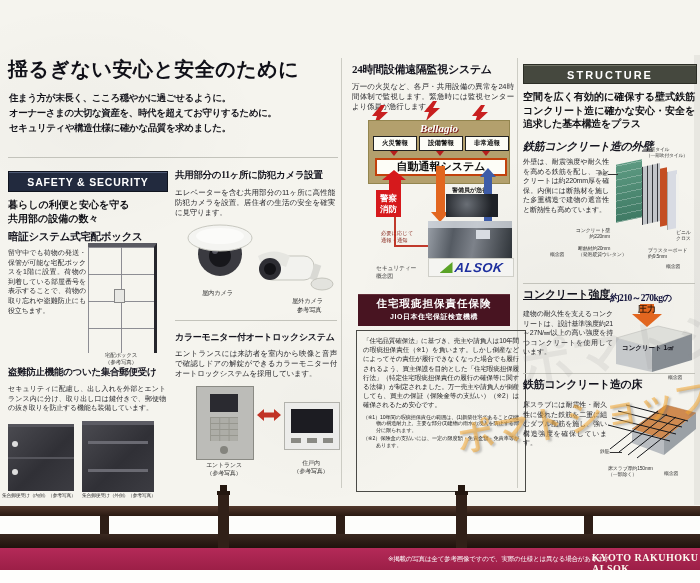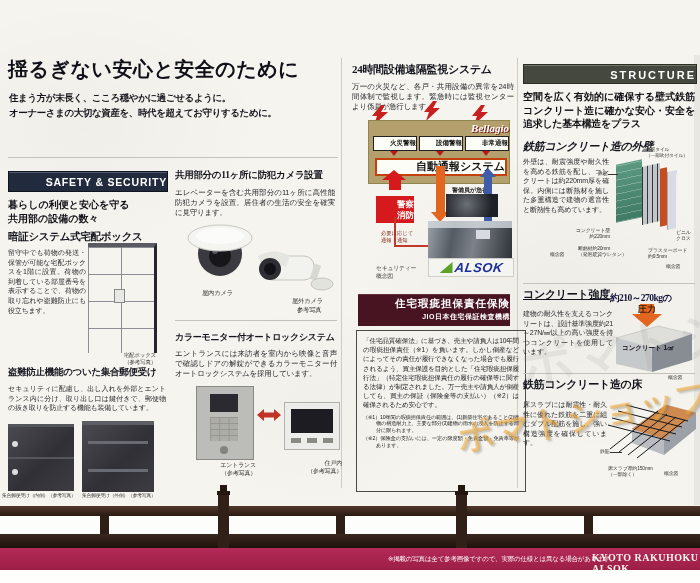--- a/index.html
+++ b/index.html
@@ -1,21 +1,21 @@
 <!DOCTYPE html>
 <html><head>
 <meta charset="utf-8">
 <style>
   html,body{margin:0;padding:0;background:#fff;}
   #stage{position:relative;width:700px;height:583px;background:#fdfdfb;overflow:hidden;
          font-family:"Liberation Sans","DejaVu Sans",sans-serif;color:#222;}
   .abs{position:absolute;}
   .ser{font-family:"Liberation Serif","DejaVu Serif",serif;}
   .b{font-weight:bold;}
-  .c{text-align:right;}
+  .c{text-align:center;}
   .txt{font-size:7px;line-height:9.6px;color:#28282c;text-align:justify;letter-spacing:-0.2px;}
   .cap{font-size:5.5px;color:#333;letter-spacing:-0.2px;}
   .hjp{font-family:"Liberation Serif","DejaVu Serif",serif;font-weight:bold;color:#14141e;letter-spacing:-0.3px;}
   .hr{background:#c3c3bb;height:1px;}
   .vr{background:#ccccc4;width:1px;}
   .poster{left:0;top:0;width:700px;height:506px;
     background:
       radial-gradient(ellipse 260px 180px at 12% 25%, rgba(0,0,0,0.025), transparent 70%),
       radial-gradient(ellipse 300px 220px at 80% 60%, rgba(0,0,0,0.03), transparent 70%),
       radial-gradient(ellipse 200px 150px at 45% 80%, rgba(0,0,0,0.02), transparent 70%),
@@ -32,20 +32,21 @@
 <body>
 
 <div id="stage">
 
   <div class="abs poster"></div>
   <div class="abs" style="left:694px;top:55px;width:6px;height:450px;background:rgba(0,0,0,0.05);"></div>
 
   <div class="abs ser b" style="left:8px;top:56px;font-size:20px;letter-spacing:0.5px;color:#101018;">揺るぎない安心と安全のために</div>
   <div class="abs ser b" style="left:9px;top:92px;font-size:9.5px;letter-spacing:-0.4px;color:#15151c;">住まう方が末長く、こころ穏やかに過ごせるように。</div>
   <div class="abs ser b" style="left:9px;top:107px;font-size:9.5px;letter-spacing:-0.4px;color:#15151c;">オーナーさまの大切な資産を、時代を超えてお守りするために。</div>
+  <div class="abs ser b" style="left:9px;top:122px;font-size:9.5px;letter-spacing:-0.4px;color:#15151c;">セキュリティや構造仕様に確かな品質を求めました。</div>
 
   <div class="abs hr" style="left:8px;top:157px;width:330px;"></div>
   <div class="abs vr" style="left:341px;top:58px;height:430px;"></div>
   <div class="abs vr" style="left:517px;top:58px;height:430px;"></div>
 
   <div class="abs c" style="left:8px;top:171px;width:158px;height:19px;background:#222a3e;border:1px solid #10141f;box-shadow:inset 0 1px 0 rgba(160,180,220,0.35);">
     <span class="b" style="font-size:10.5px;line-height:17px;color:#fff;letter-spacing:0.8px;">SAFETY &amp; SECURITY</span>
   </div>
   <div class="abs b" style="left:8px;top:198px;font-size:10px;color:#101016;">暮らしの利便と安心を守る</div>
   <div class="abs b" style="left:8px;top:212px;font-size:10px;color:#101016;">共用部の設備の数々</div>
@@ -139,21 +140,21 @@
     <div class="abs c" style="left:50px;top:15px;width:42px;height:13px;background:#fdfdf7;border:1px solid #222;font-size:6.5px;font-weight:bold;line-height:11px;color:#111;">設備警報</div>
     <div class="abs c" style="left:96px;top:15px;width:42px;height:13px;background:#fdfdf7;border:1px solid #222;font-size:6.5px;font-weight:bold;line-height:11px;color:#111;">非常通報</div>
     <div class="abs" style="left:21px;top:30px;border-left:4px solid transparent;border-right:4px solid transparent;border-top:5px solid #b51d1d;"></div>
     <div class="abs" style="left:67px;top:30px;border-left:4px solid transparent;border-right:4px solid transparent;border-top:5px solid #b51d1d;"></div>
     <div class="abs" style="left:113px;top:30px;border-left:4px solid transparent;border-right:4px solid transparent;border-top:5px solid #b51d1d;"></div>
     <div class="abs c" style="left:6px;top:37px;width:128px;height:14px;background:#fdfdf7;border:2px solid #c2410c;font-size:11px;font-weight:bold;line-height:12px;color:#111;">自動通報システム</div>
   </div>
 
   <div class="abs" style="left:382px;top:170px;border-left:12px solid transparent;border-right:12px solid transparent;border-bottom:10px solid #d6191c;"></div>
   <div class="abs" style="left:389px;top:180px;width:12px;height:10px;background:#d6191c;"></div>
-  <div class="abs c" style="left:376px;top:196px;width:38px;height:27px;background:#d6191c;">
+  <div class="abs c" style="left:376px;top:190px;width:25px;height:27px;background:#d6191c;">
     <div style="font-size:8.5px;font-weight:bold;color:#fff;line-height:12px;margin-top:2px;">警察</div>
     <div style="font-size:8.5px;font-weight:bold;color:#fff;line-height:10px;">消防</div>
   </div>
   <div class="abs" style="left:394px;top:217px;width:2px;height:29px;background:#c0392b;"></div>
   <div class="abs" style="left:394px;top:245px;width:34px;height:2px;background:#c0392b;"></div>
   <div class="abs" style="left:381px;top:230px;width:48px;font-size:5.3px;line-height:6.8px;color:#8a2a20;">
     <div>必要に応じて</div>
     <div>通報・通知</div>
   </div>
 

